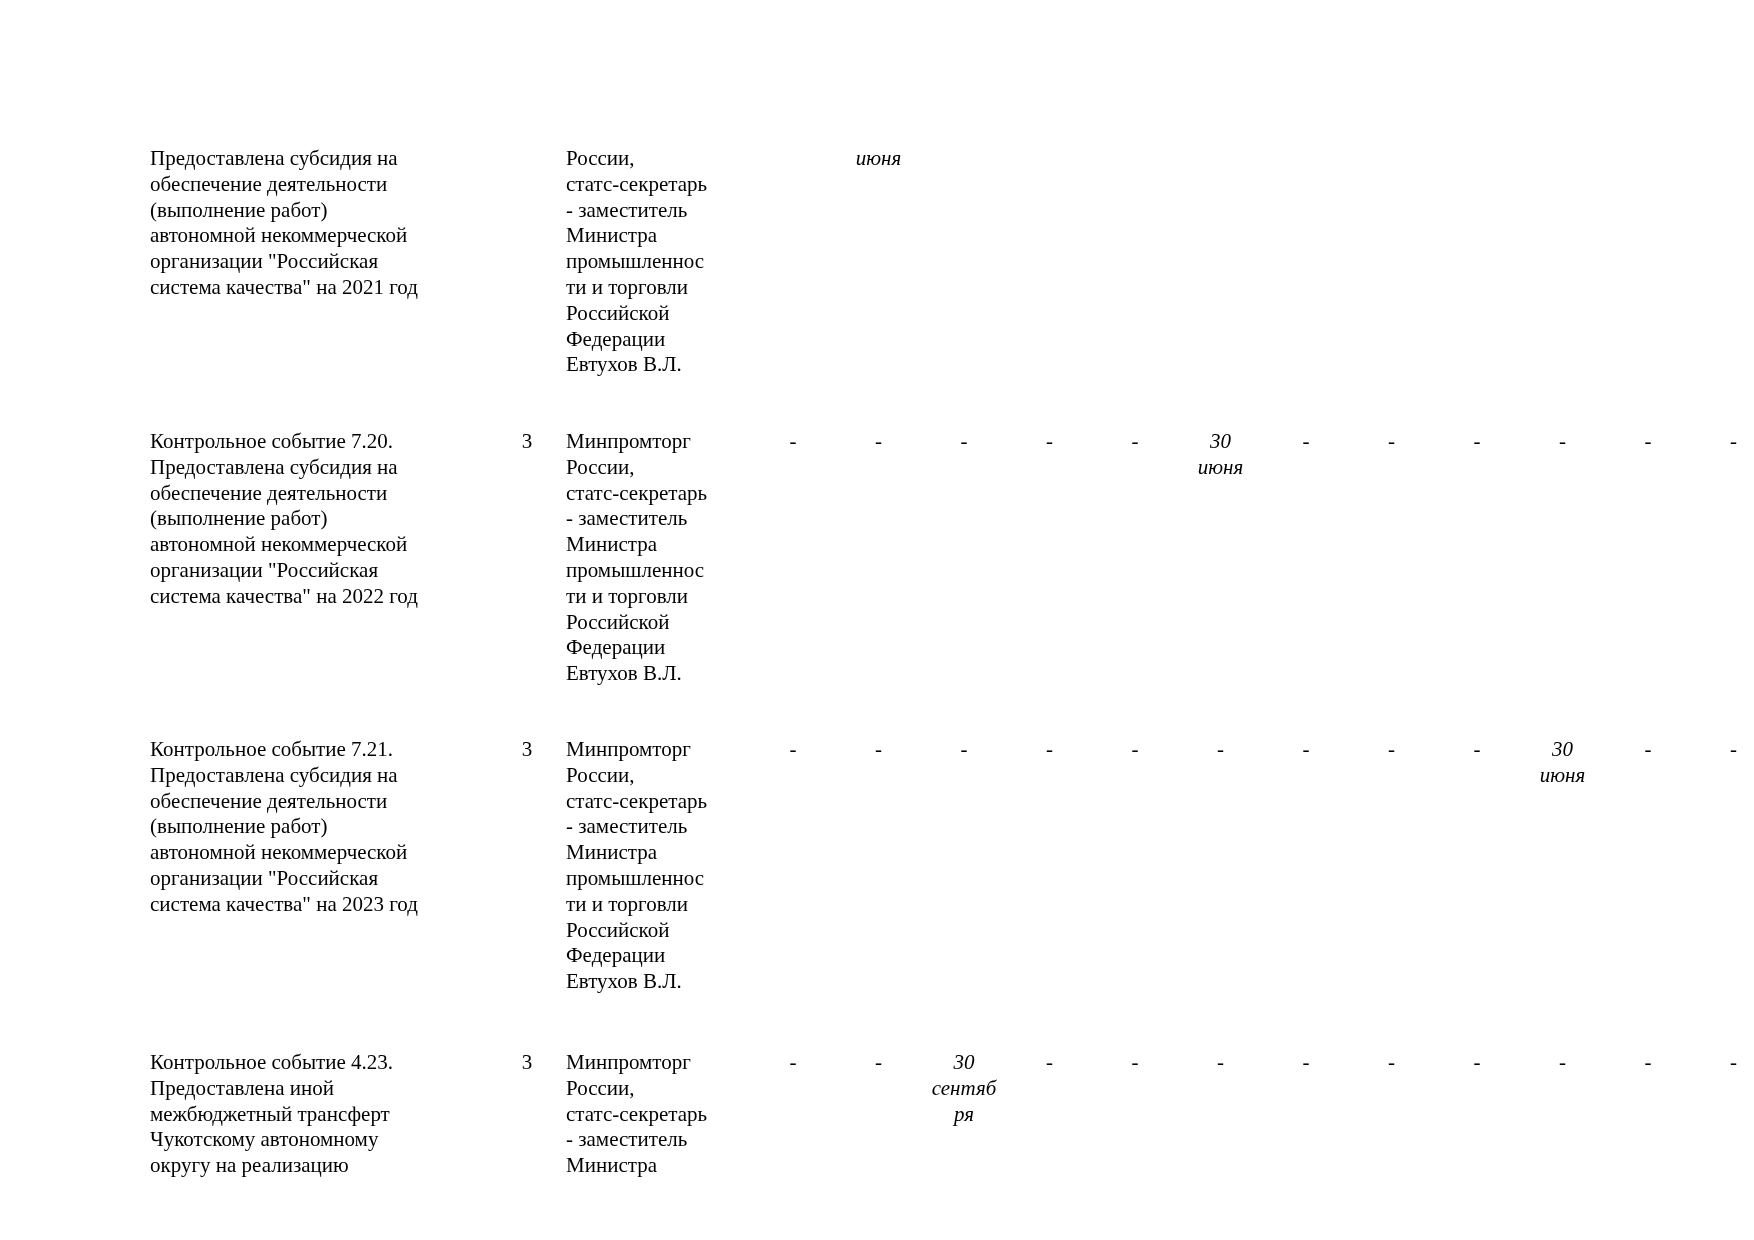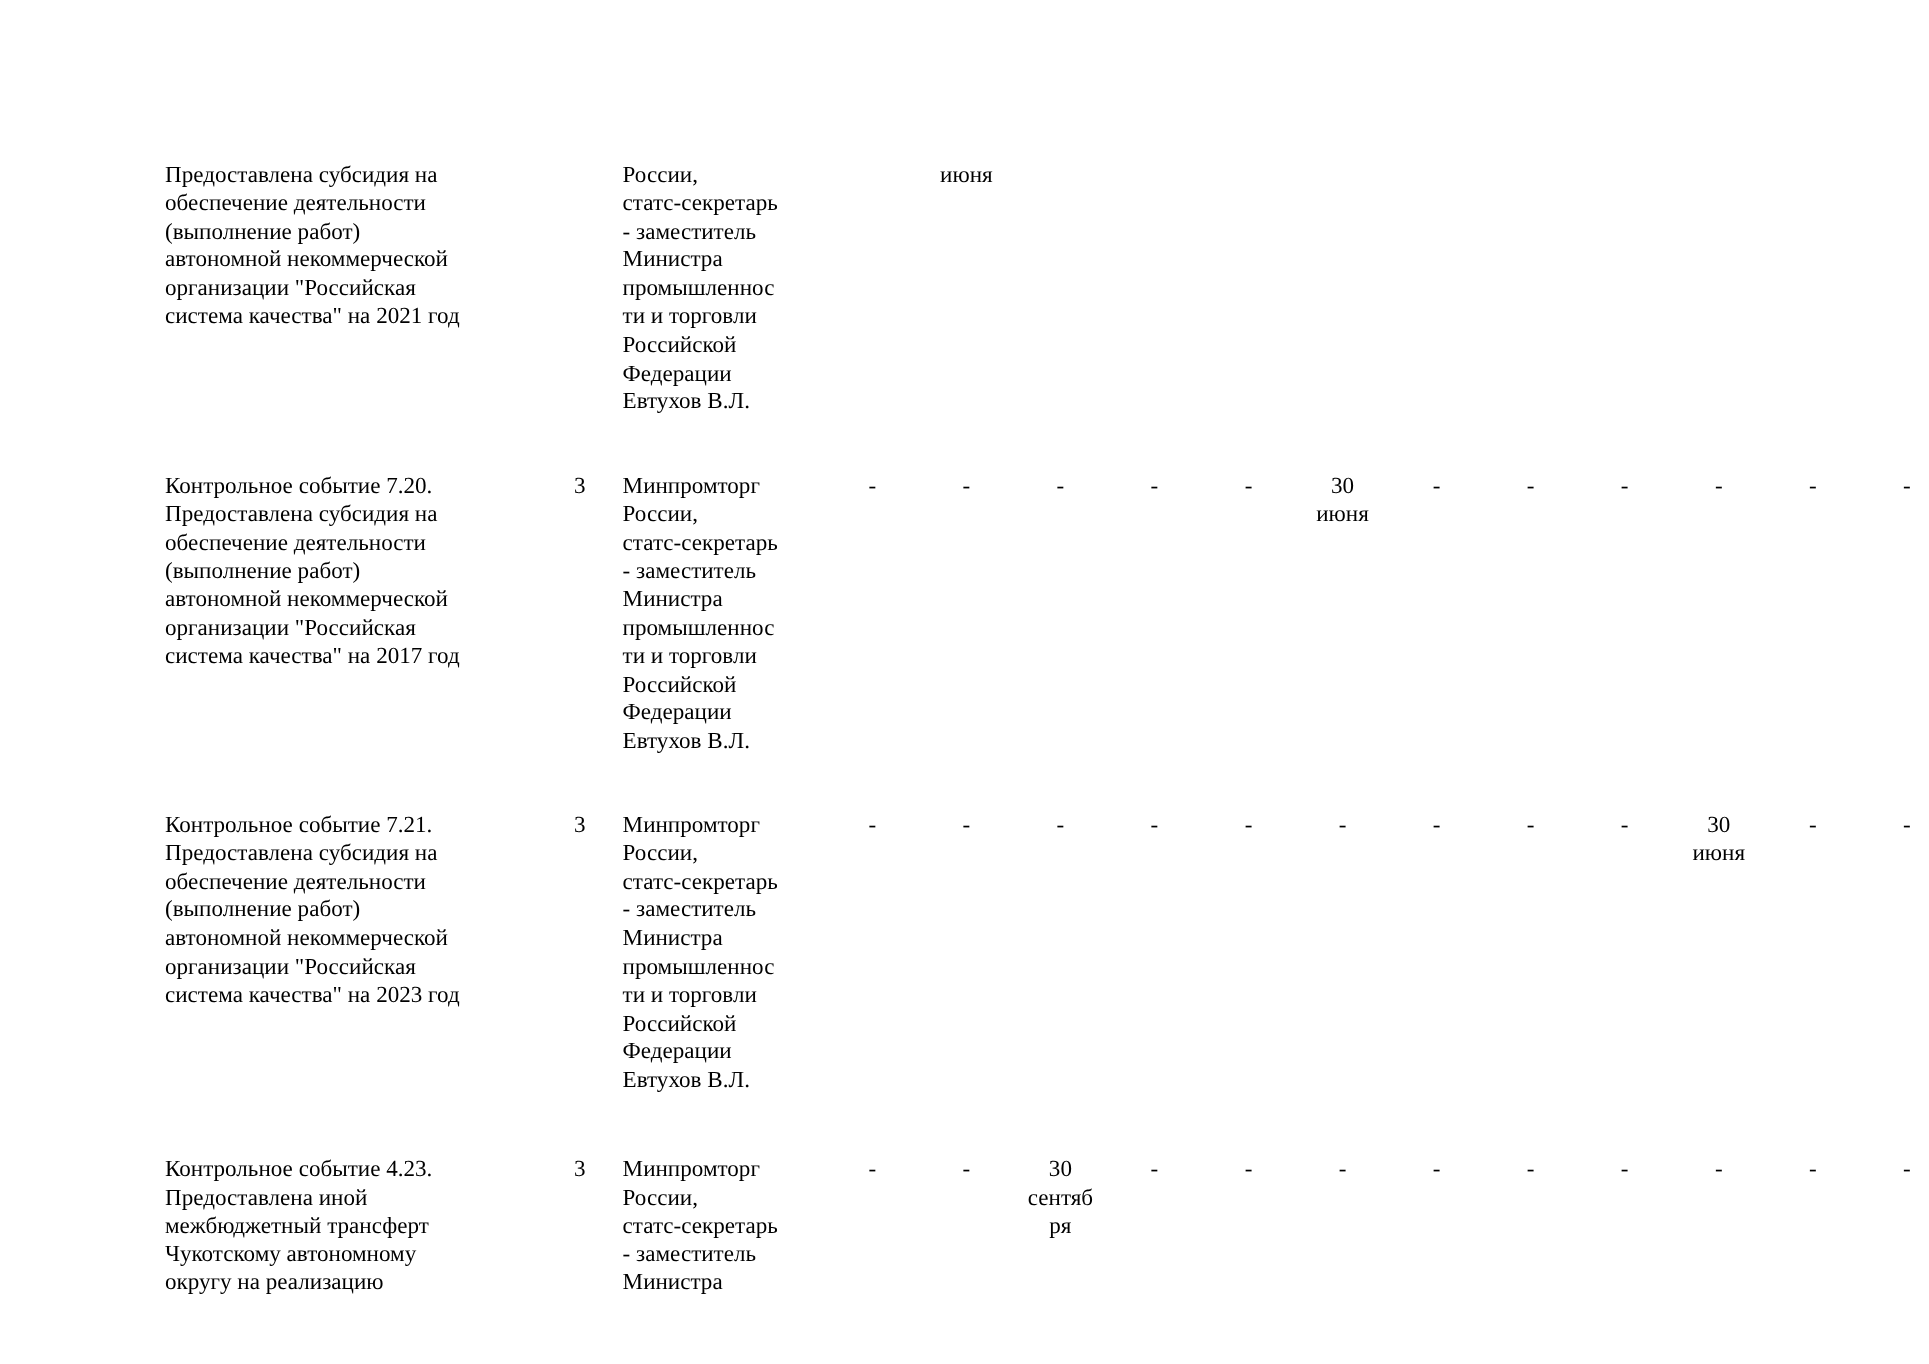--- a/index.html
+++ b/index.html
@@ -55,20 +55,21 @@
     top: 0;
     width: 1030px;
     height: 100%;
   }
   .vcell {
     position: absolute;
     top: 0;
     width: 86px;
     text-align: center;
     white-space: pre-line;
+    font-style: italic;
   }
 </style>
 </head>
 <body>
 
 <div class="page">
   <div id="rows">
       <div class="row" style="top: 129px;">
     <div class="cell desc">Предоставлена субсидия на
 обеспечение деятельности
@@ -101,21 +102,21 @@
           <div class="vcell" style="left: 940.5px;"></div>
         </div>
   </div>
       <div class="row" style="top: 412px;">
     <div class="cell desc">Контрольное событие 7.20.
 Предоставлена субсидия на
 обеспечение деятельности
 (выполнение работ)
 автономной некоммерческой
 организации "Российская
-система качества" на 2017 год</div>
+система качества" на 2022 год</div>
     <div class="cell num">3</div>
     <div class="cell exec">Минпромторг
 России,
 статс-секретарь
 - заместитель
 Министра
 промышленнос
 ти и торговли
 Российской
 Федерации

